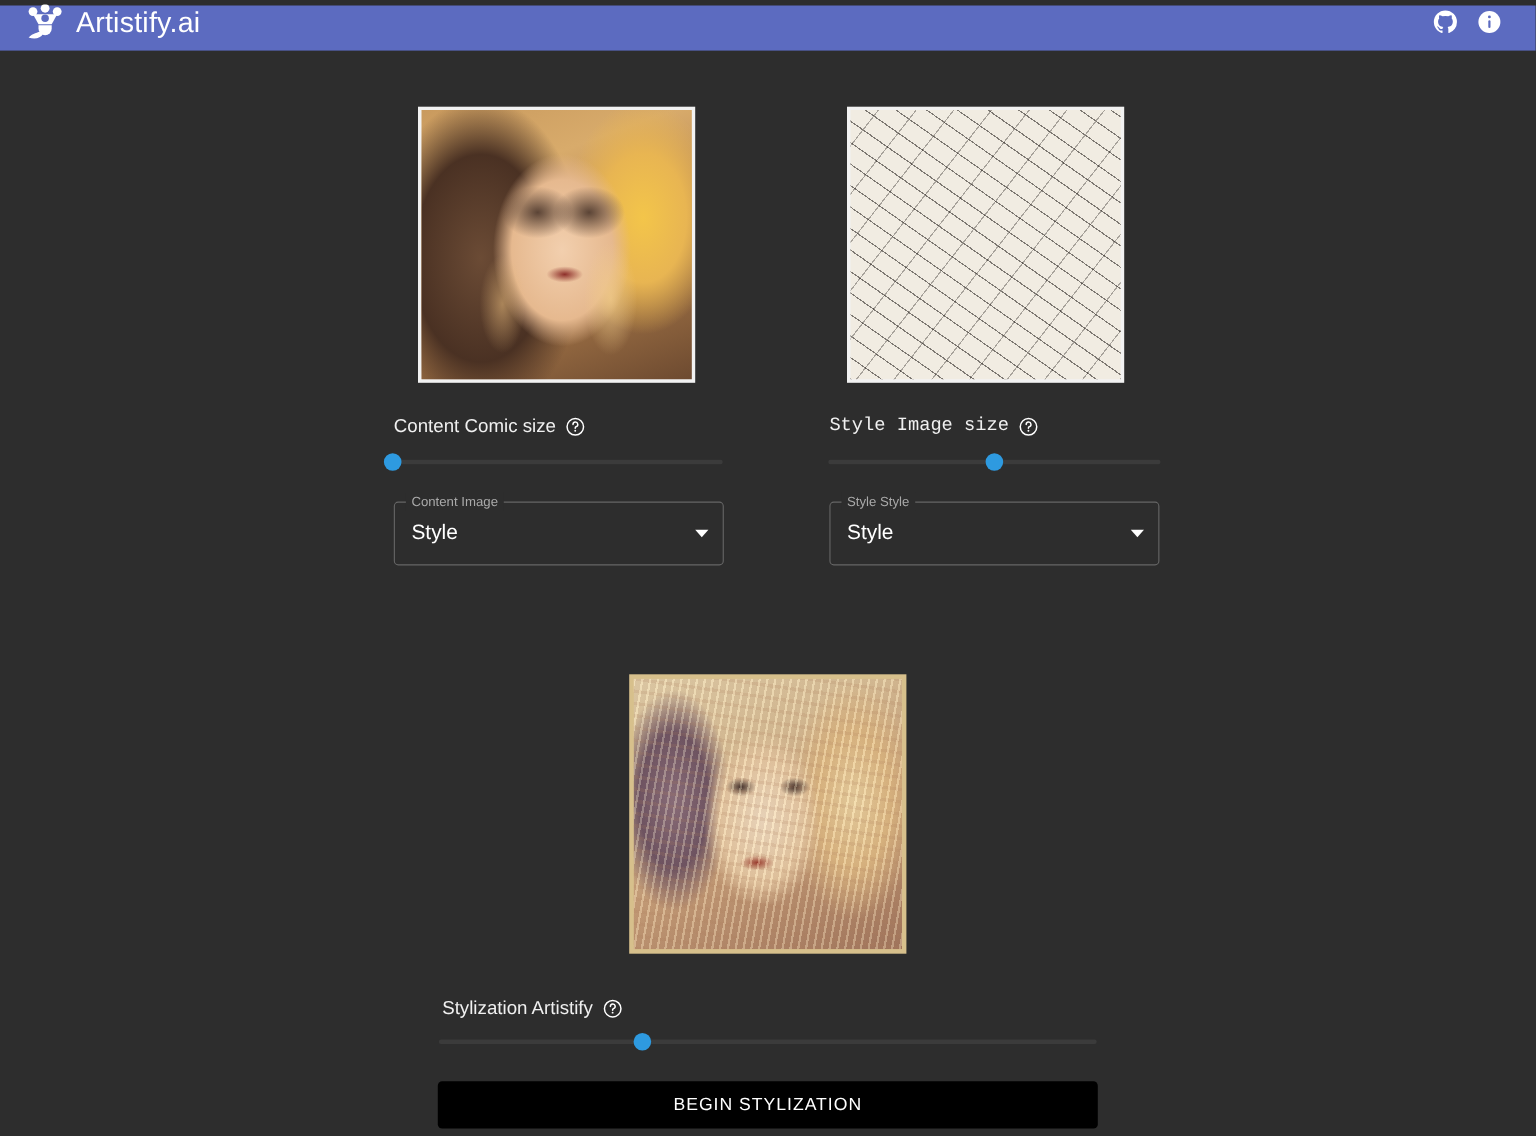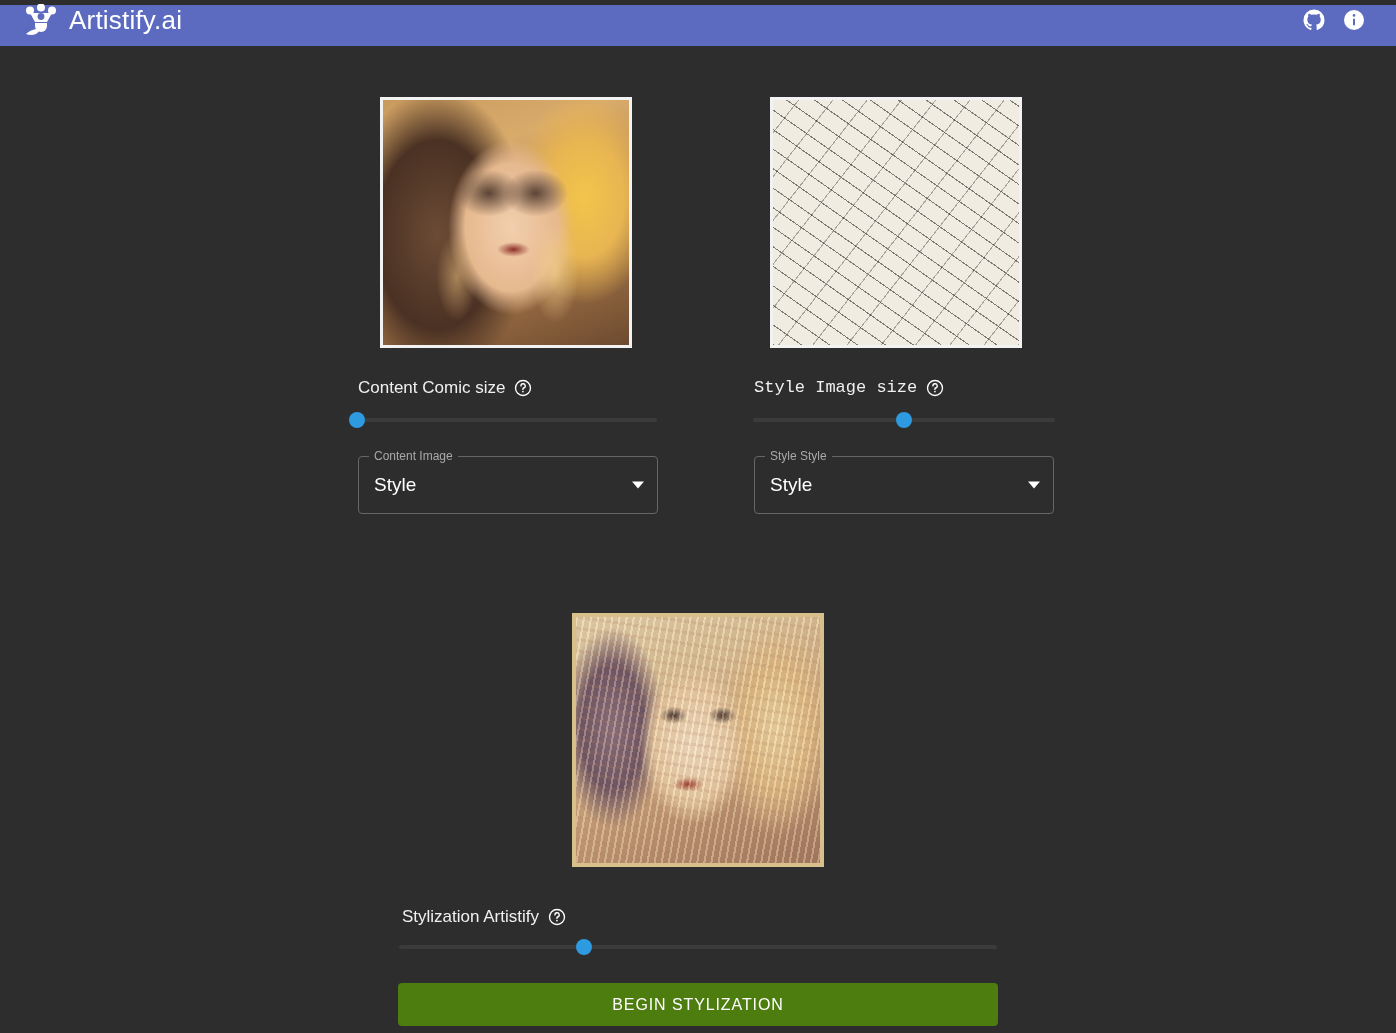--- a/index.html
+++ b/index.html
@@ -170,21 +170,21 @@
   .stylized::after {
     content:""; position:absolute; inset:0;
     background:
       repeating-linear-gradient(100deg, rgba(255,240,205,.30) 0 2px, rgba(120,80,60,.12) 2px 7px),
       repeating-linear-gradient(8deg, rgba(180,130,95,.16) 0 3px, rgba(0,0,0,0) 3px 11px);
   }
 
   .begin-button {
     position:absolute; left:398px; top:921px;
     width:600px; height:43px;
-    background:#4d7c0f; border:none; border-radius:4px;
+    background:#000000; border:none; border-radius:4px;
     color:#ffffff; font-size:16px; letter-spacing:.9px;
     font-family:"Liberation Sans", sans-serif;
     cursor:pointer;
     display:flex; align-items:center; justify-content:center;
   }
 </style>
 </head>
 <body>
 
 <div class="top-strip"></div>

